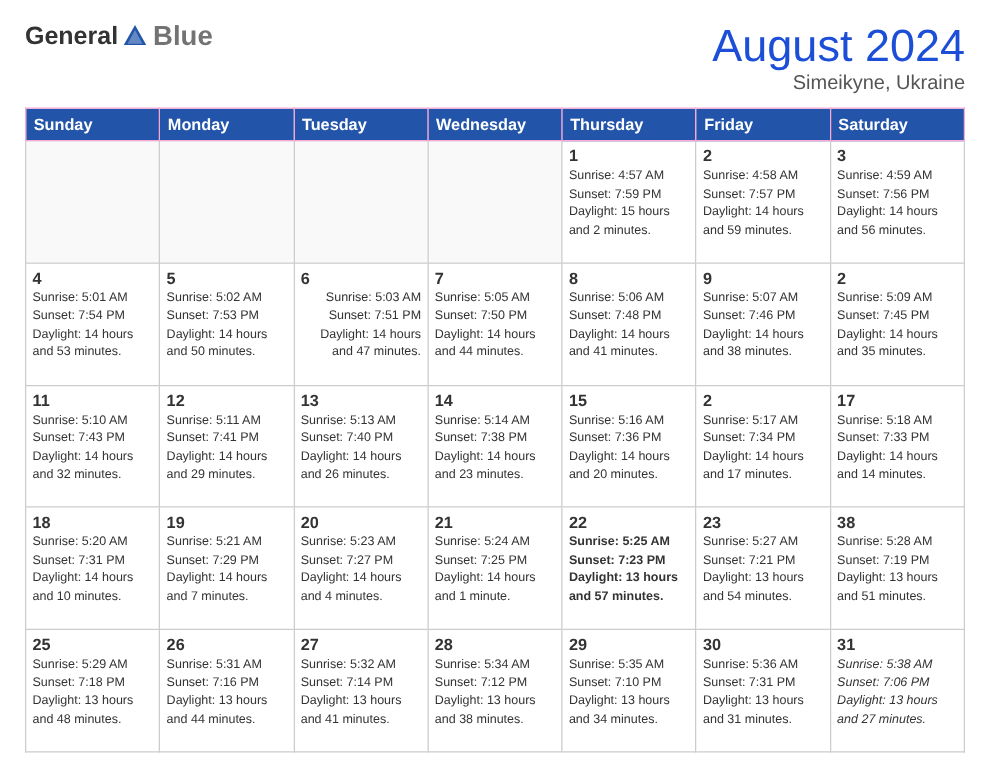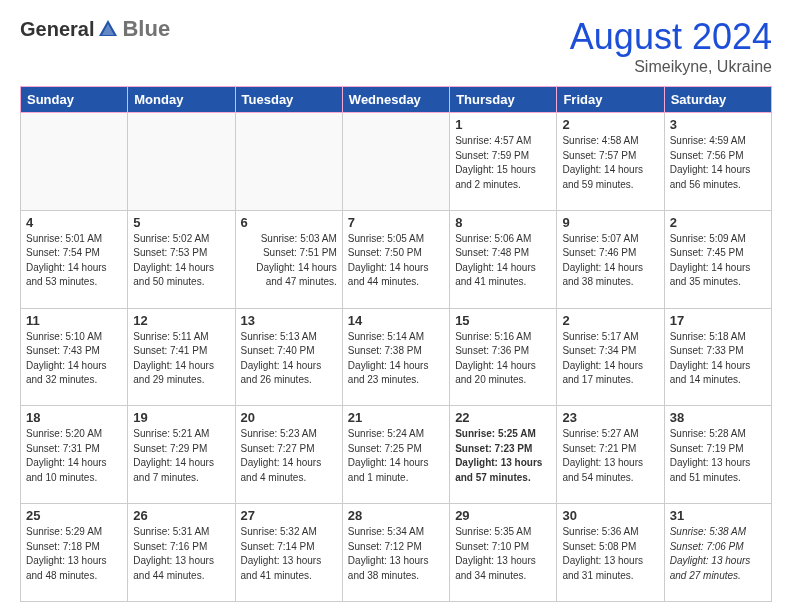--- a/index.html
+++ b/index.html
@@ -331,21 +331,21 @@
           <td>
             <span class="day-num">29</span>
             <div class="day-info" style="white-space: pre-line;">Sunrise: 5:35 AM
 Sunset: 7:10 PM
 Daylight: 13 hours
 and 34 minutes.</div>
           </td>
           <td>
             <span class="day-num">30</span>
             <div class="day-info" style="white-space: pre-line;">Sunrise: 5:36 AM
-Sunset: 5:08 PM
+Sunset: 7:31 PM
 Daylight: 13 hours
 and 31 minutes.</div>
           </td>
           <td>
             <span class="day-num">31</span>
             <div class="day-info" style="white-space: pre-line; font-style: italic;">Sunrise: 5:38 AM
 Sunset: 7:06 PM
 Daylight: 13 hours
 and 27 minutes.</div>
           </td>

